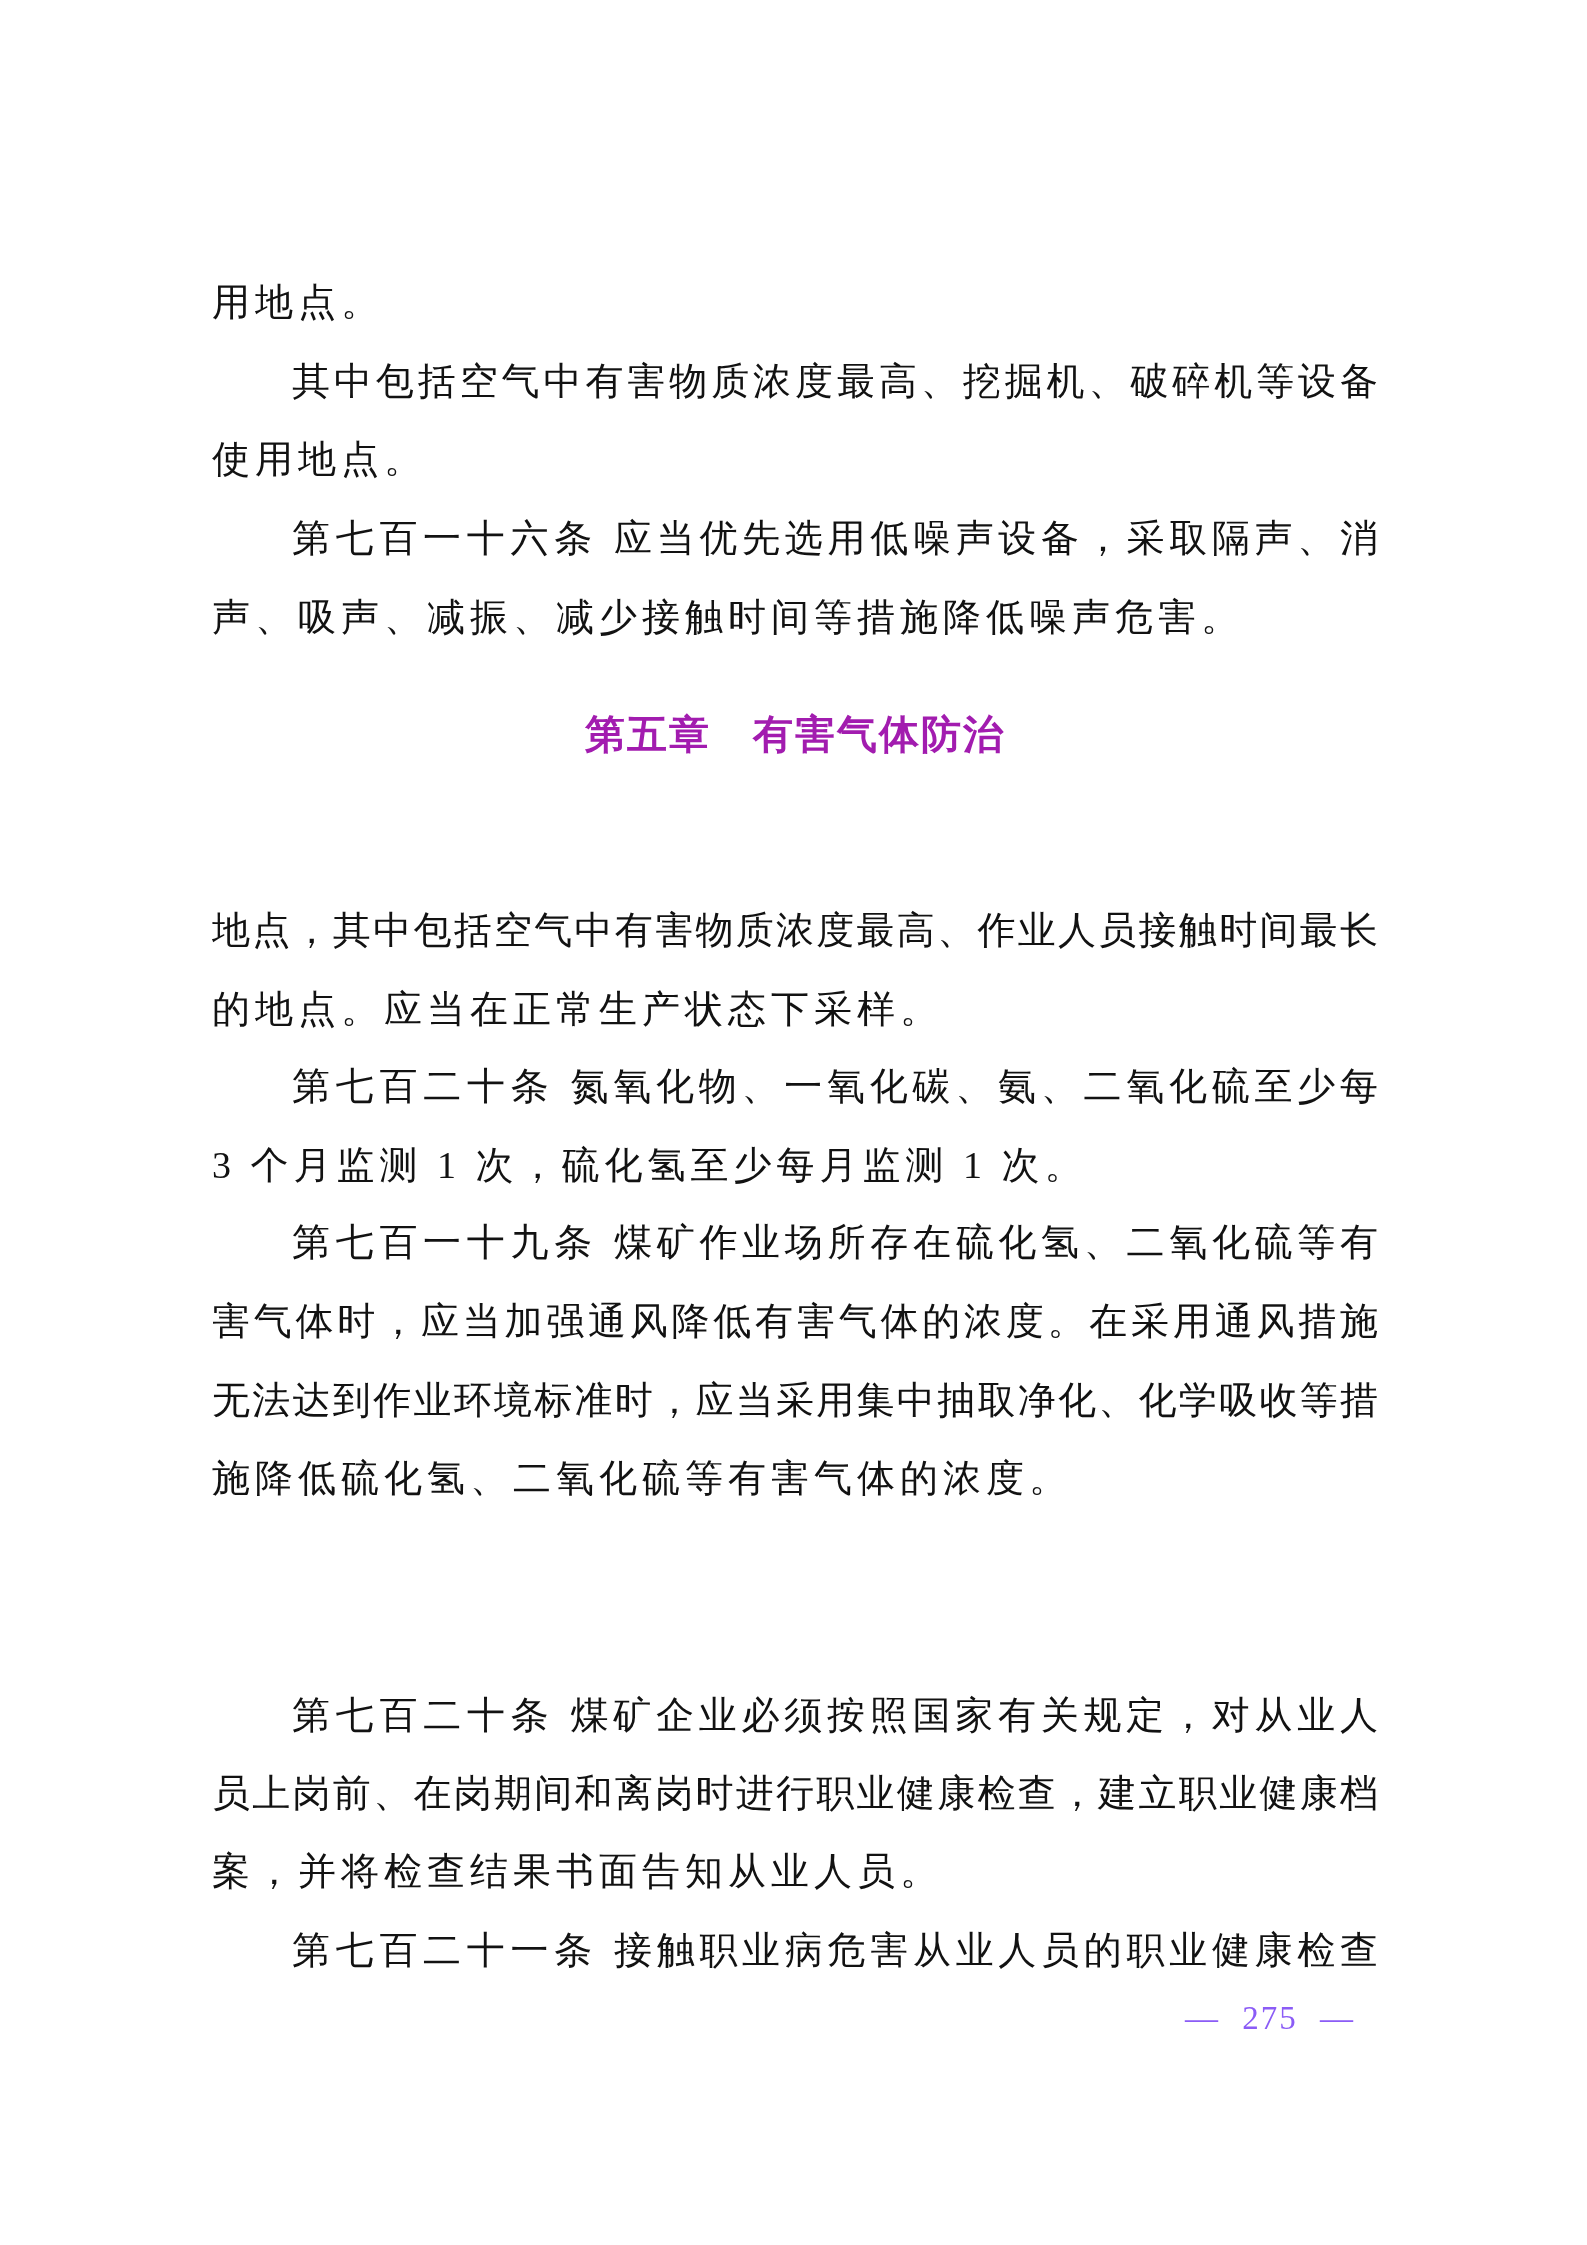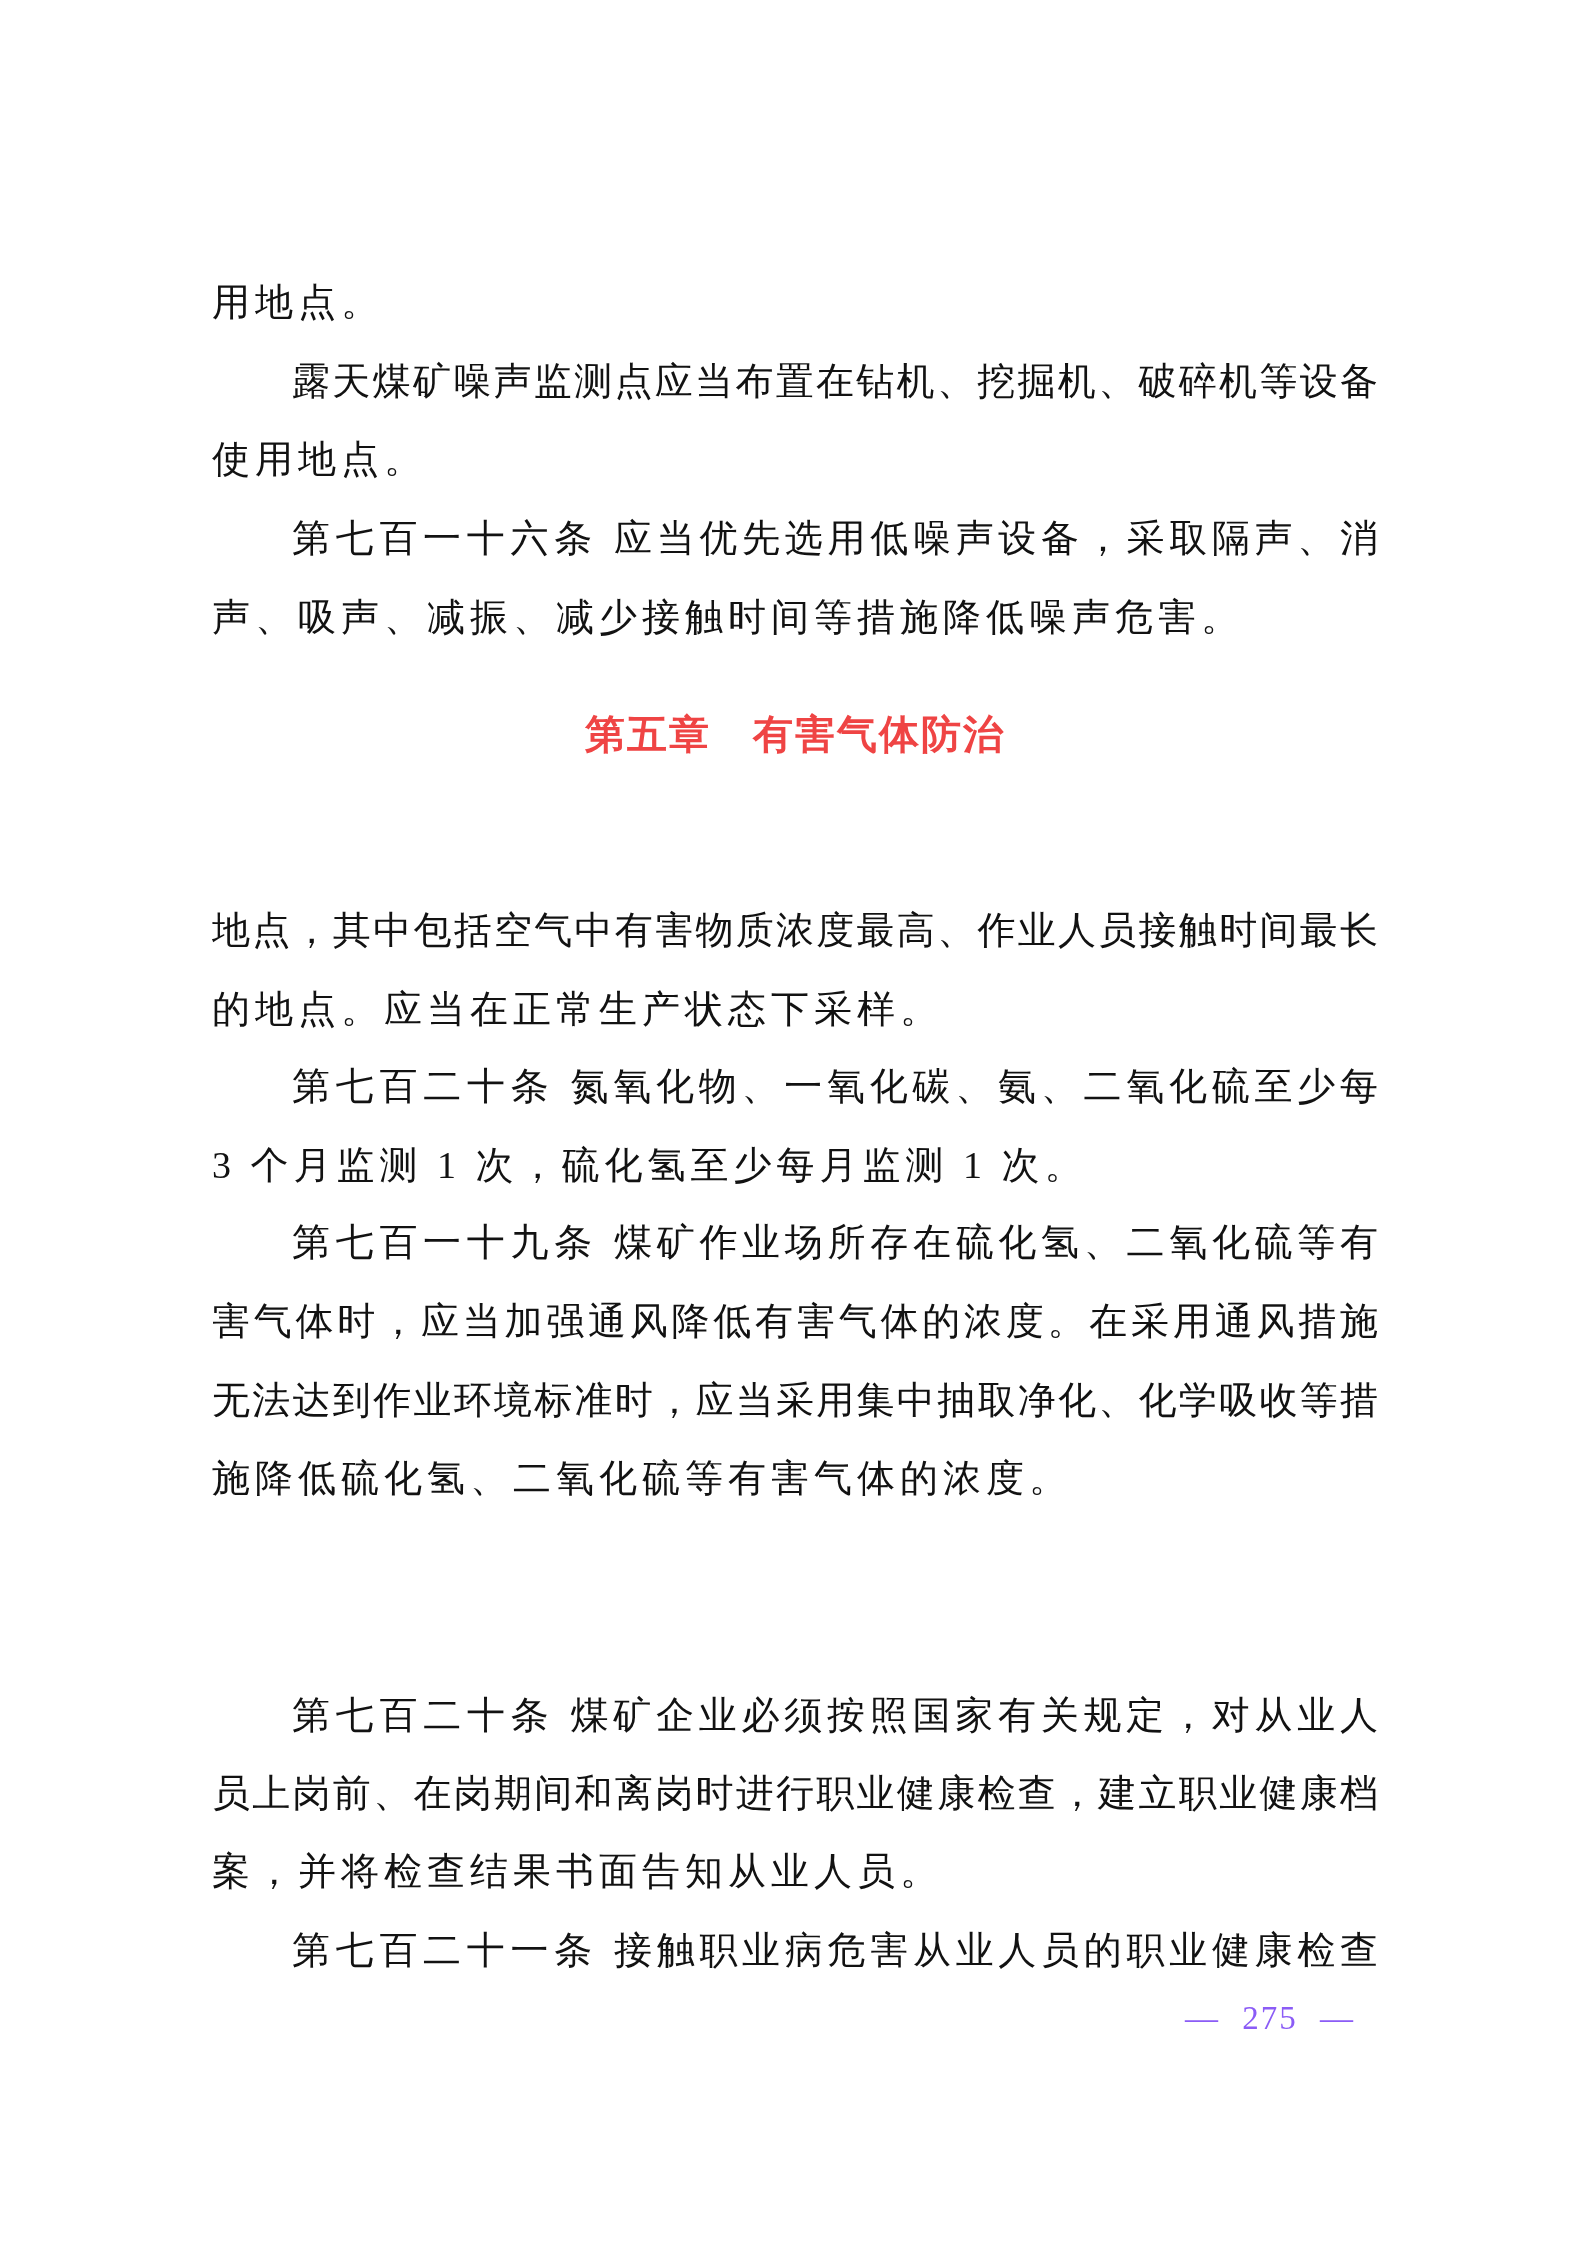--- a/index.html
+++ b/index.html
@@ -43,41 +43,41 @@
     letter-spacing:1px;
   }
   .chapter {
     position:absolute; left:0;
     width:1166px; margin:0;
     text-align:center;
     font-family:"Liberation Sans","DejaVu Sans",sans-serif;
     font-weight:700;
     font-size:40px; line-height:44px;
     letter-spacing:2px;
-    color:#ef4444;
+    color:#a21caf;
   }
   .footer {
     position:absolute;
     top:2000px; right:244px;
     font-size:33px; line-height:36px;
     font-family:"Liberation Serif","DejaVu Serif",serif;
     color:#8b5cf6;
     word-spacing:12px;
     letter-spacing:2px;
   }
 </style>
 </head>
 <body>
 
 <div class="page">
   <div class="content">
 
     <p class="ln" style="top:280px">用地点。</p>
 
-    <p class="ln jst ind" style="top:359px">露天煤矿噪声监测点应当布置在钻机、挖掘机、破碎机等设备</p>
+    <p class="ln jst ind" style="top:359px">其中包括空气中有害物质浓度最高、挖掘机、破碎机等设备</p>
 
     <p class="ln" style="top:437px">使用地点。</p>
 
     <p class="ln jst ind" style="top:516px"><span class="art">第七百一十六条</span><span>应当优先选用低噪声设备，采取隔声、消</span></p>
 
     <p class="ln" style="top:595px">声、吸声、减振、减少接触时间等措施降低噪声危害。</p>
 
     <h2 class="chapter" style="top:712px">第五章　有害气体防治</h2>
 
 

